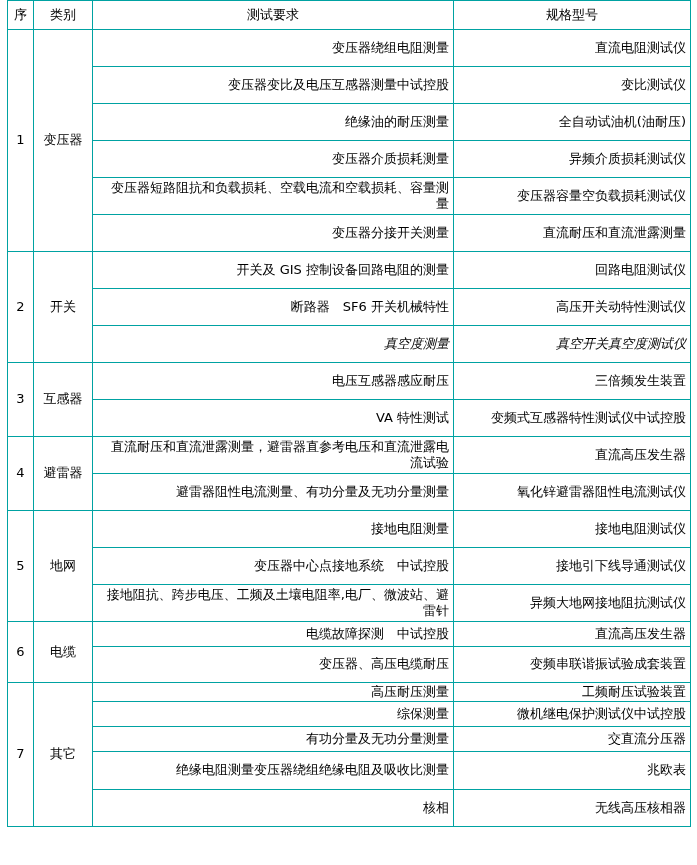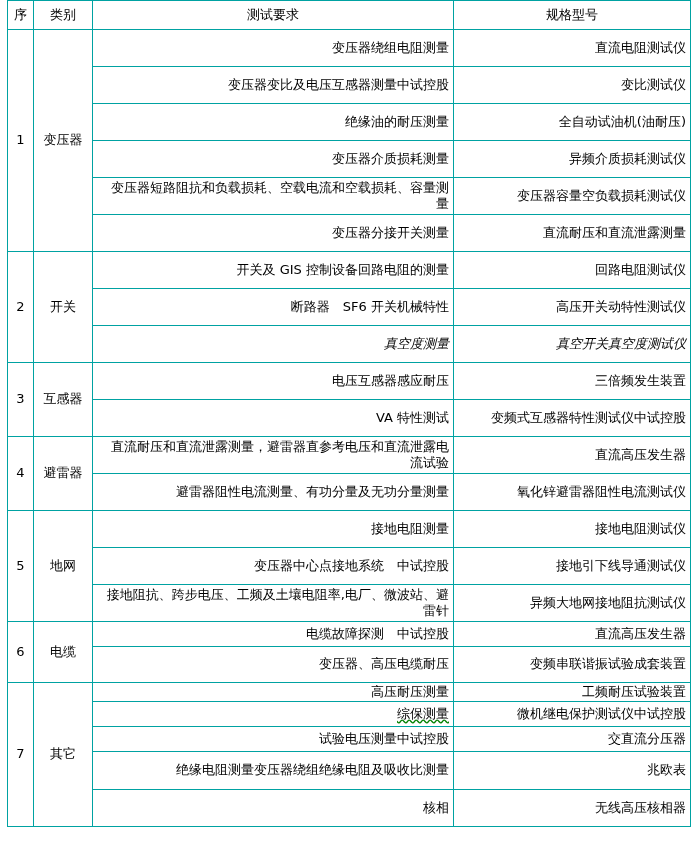--- a/index.html
+++ b/index.html
@@ -47,21 +47,20 @@
     padding: 0 2px;
   }
   td.col-test, td.col-spec {
     text-align: right;
     padding: 0 4px 0 8px;
   }
   
   td.black-top { border-top: 2px solid #000000; }
   td.black-bottom { border-bottom: 2px solid #000000; }
   .wavy {
-    text-decoration: underline;
     text-decoration-style: wavy;
     text-decoration-color: #008000;
     text-decoration-skip-ink: none;
   }
 </style>
 </head>
 <body>
 
 <div class="page">
 
@@ -169,21 +168,21 @@
           <td class="col-index black-top black-bottom" rowspan="5">7</td>
           <td class="col-category black-top black-bottom" rowspan="5">其它</td>
           <td class="col-test"><span>高压耐压测量</span></td>
           <td class="col-spec"><span>工频耐压试验装置</span></td>
         </tr>
         <tr style="height: 25px;">
           <td class="col-test"><span class="wavy">综保测量</span></td>
           <td class="col-spec"><span>微机继电保护测试仪中试控股</span></td>
         </tr>
         <tr style="height: 25px;">
-          <td class="col-test"><span>试验电压测量中试控股</span></td>
+          <td class="col-test"><span>有功分量及无功分量测量</span></td>
           <td class="col-spec"><span>交直流分压器</span></td>
         </tr>
         <tr style="height: 38px;">
           <td class="col-test"><span>绝缘电阻测量变压器绕组绝缘电阻及吸收比测量</span></td>
           <td class="col-spec"><span>兆欧表</span></td>
         </tr>
         <tr style="height: 37px;">
           <td class="col-test"><span>核相</span></td>
           <td class="col-spec"><span>无线高压核相器</span></td>
         </tr>

